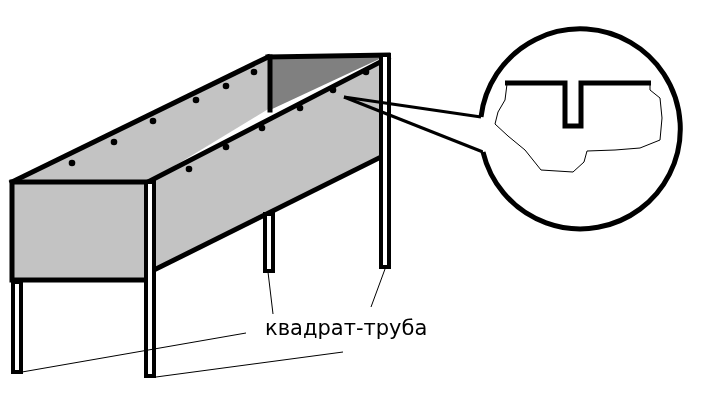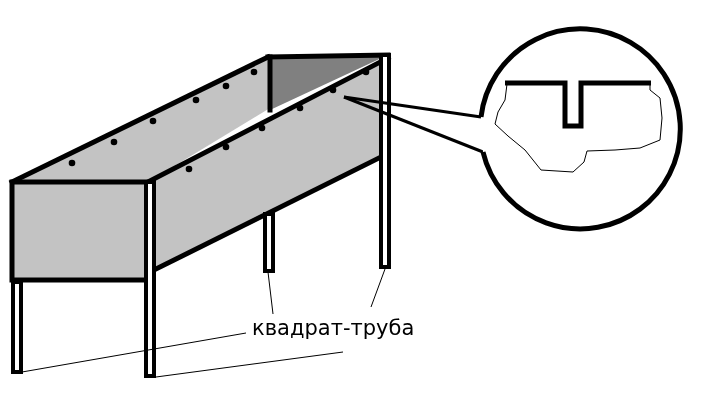--- a/index.html
+++ b/index.html
@@ -69,13 +69,13 @@
     <line x1="344" y1="97" x2="483" y2="152"></line>
   </g>
 
   <path d="M481,117 A100,100 0 1 1 483,152" fill="#fff" stroke="#000" stroke-width="5"></path>
 
   <path d="M507,84 L505,100 L498,112 L495,124 L508,136 L525,150 L541,170 L573,172 L584,162 L587,151 L615,150 L640,148 L660,140 L662,118 L660,98 L650,90 L650,84" fill="none" stroke="#000" stroke-width="1"></path>
 
   <path d="M505,83 L565,83 L565,126 L581,126 L581,83 L651,83" fill="none" stroke="#000" stroke-width="5" stroke-linejoin="miter"></path>
 </svg>
 
-<div class="label" style="left:252px; top:316px;">квадрат-труба</div>
+<div class="label" style="left:265px; top:316px;">квадрат-труба</div>
 
 </body></html>

